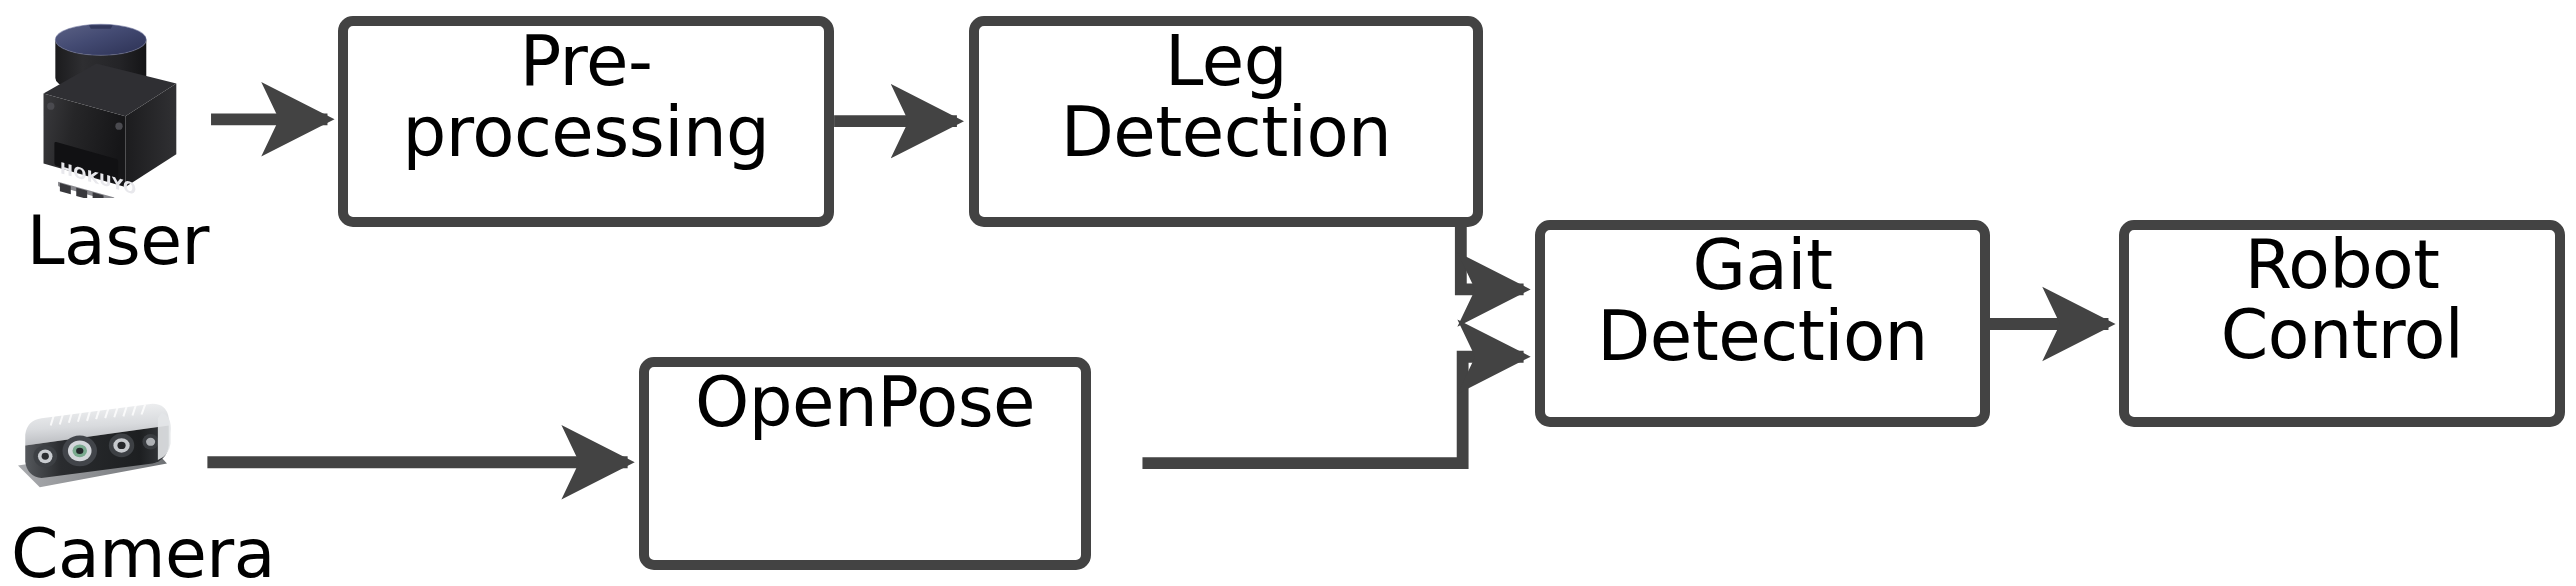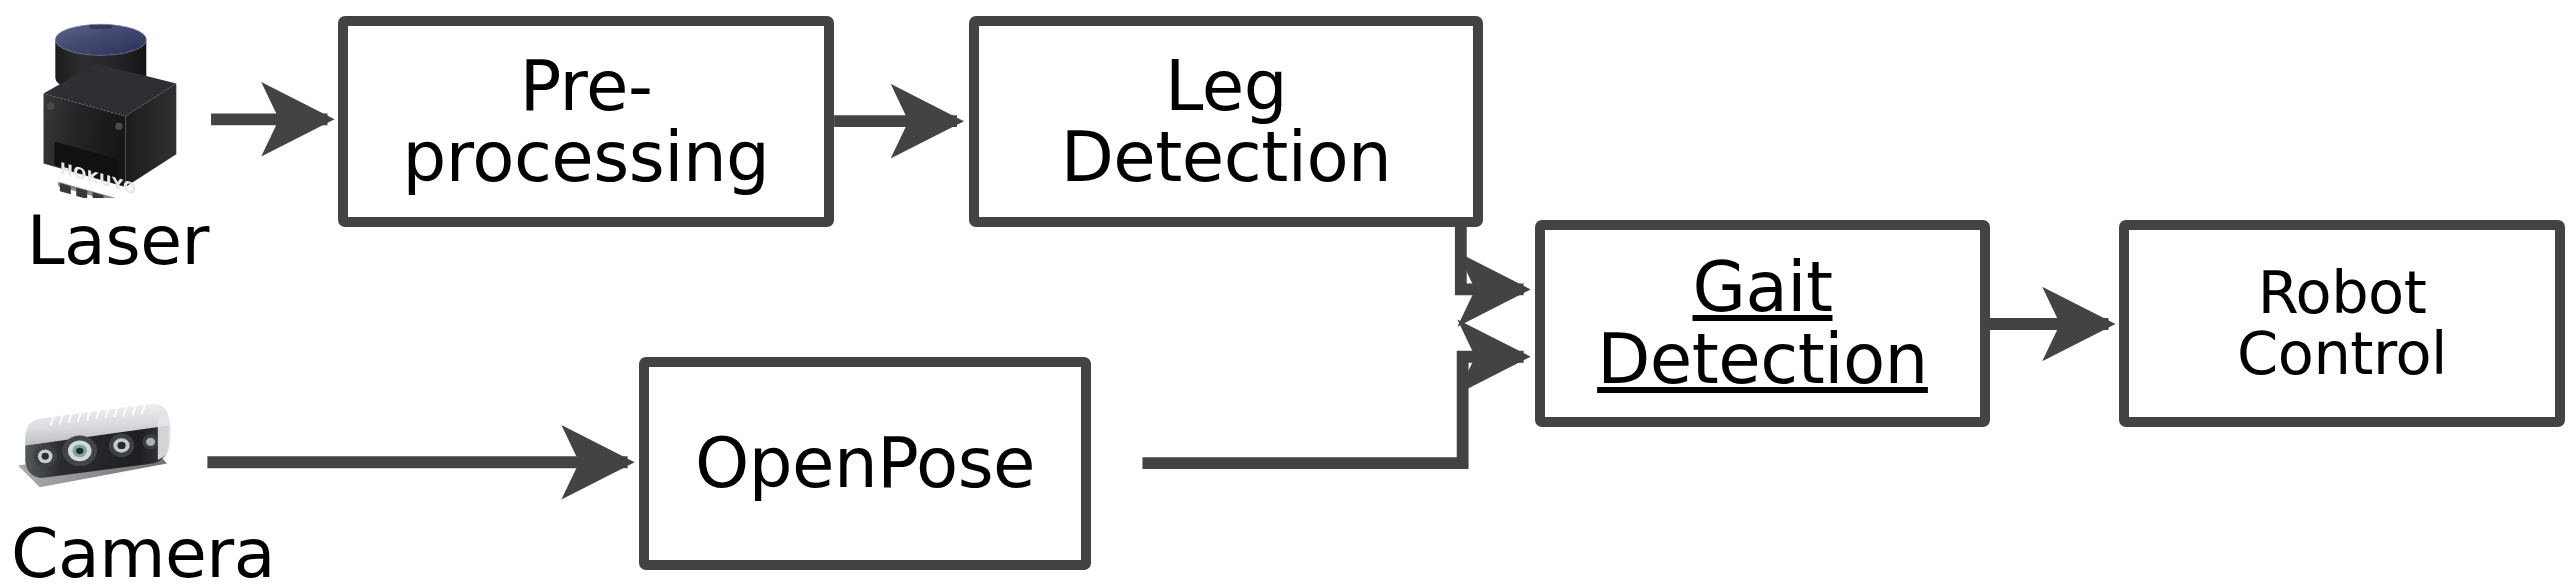--- a/index.html
+++ b/index.html
@@ -15,40 +15,40 @@
     font-family: "DejaVu Sans", sans-serif;
     overflow: hidden;
   }
 
   
   .node {
     position: absolute;
     box-sizing: border-box;
     background: #ffffff;
     border: 10px solid #434343;
-    border-radius: 7px;
+    border-radius: 15px;
     display: flex;
-    align-items: center;
+    align-items: flex-start;
     justify-content: center;
     text-align: center;
     color: #000000;
     font-weight: 400;
     line-height: 1.03;
     letter-spacing: -0.5px;
   }
   .node .label {
     display: block;
     padding: 0 5.5px;
     white-space: pre-line;
   }
 
   #node-preprocessing { left: 338px;  top: 16.4px;  width: 496px;  height: 211px; font-size: 69px; }
   #node-legdetection  { left: 969px; top: 16.4px;  width: 514px;  height: 211px; font-size: 69px; }
-  #node-gaitdetection { left: 1535px; top: 220px; width: 455px;  height: 207px; font-size: 69px; text-decoration: underline; }
-  #node-robotcontrol  { left: 2119px; top: 220px; width: 446px;  height: 207px; font-size: 59px; }
+  #node-gaitdetection { left: 1535px; top: 220px; width: 455px;  height: 207px; font-size: 69px; }
+  #node-robotcontrol  { left: 2119px; top: 220px; width: 446px;  height: 207px; font-size: 68px; }
   #node-openpose      { left: 639px;  top: 357px; width: 452px;  height: 213px; font-size: 69px; }
 
   
   .sensor {
     position: absolute;
   }
   .sensor-caption {
     position: absolute;
     text-align: right;
     color: #000000;

